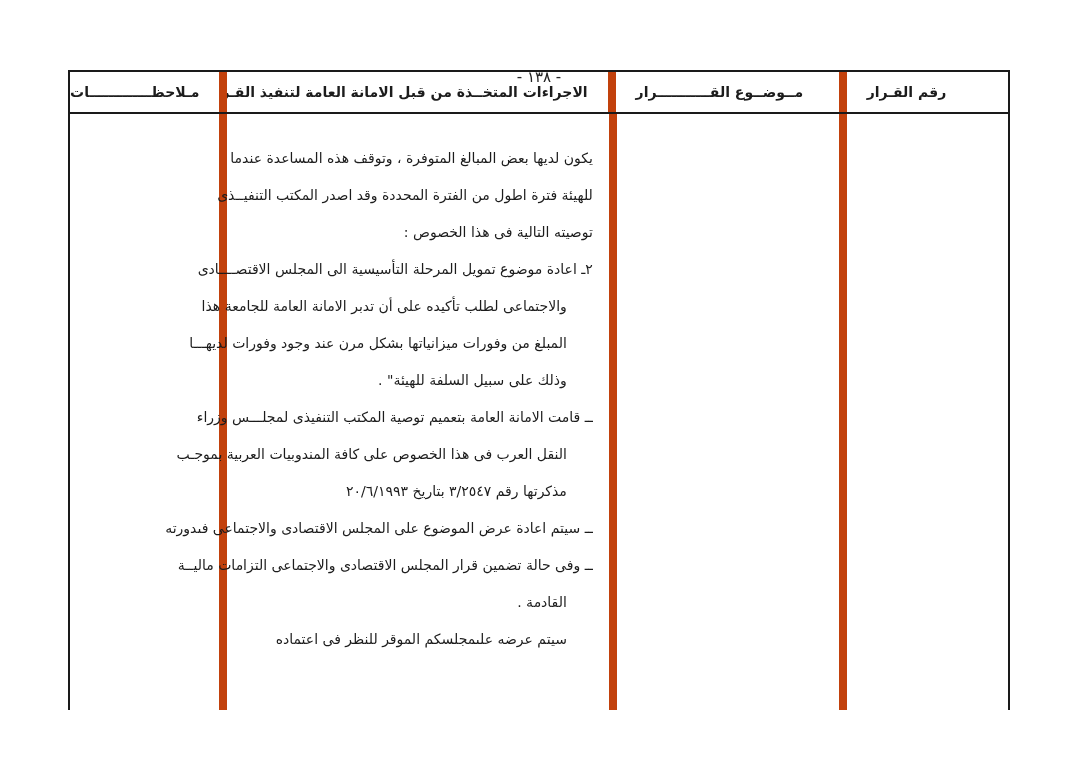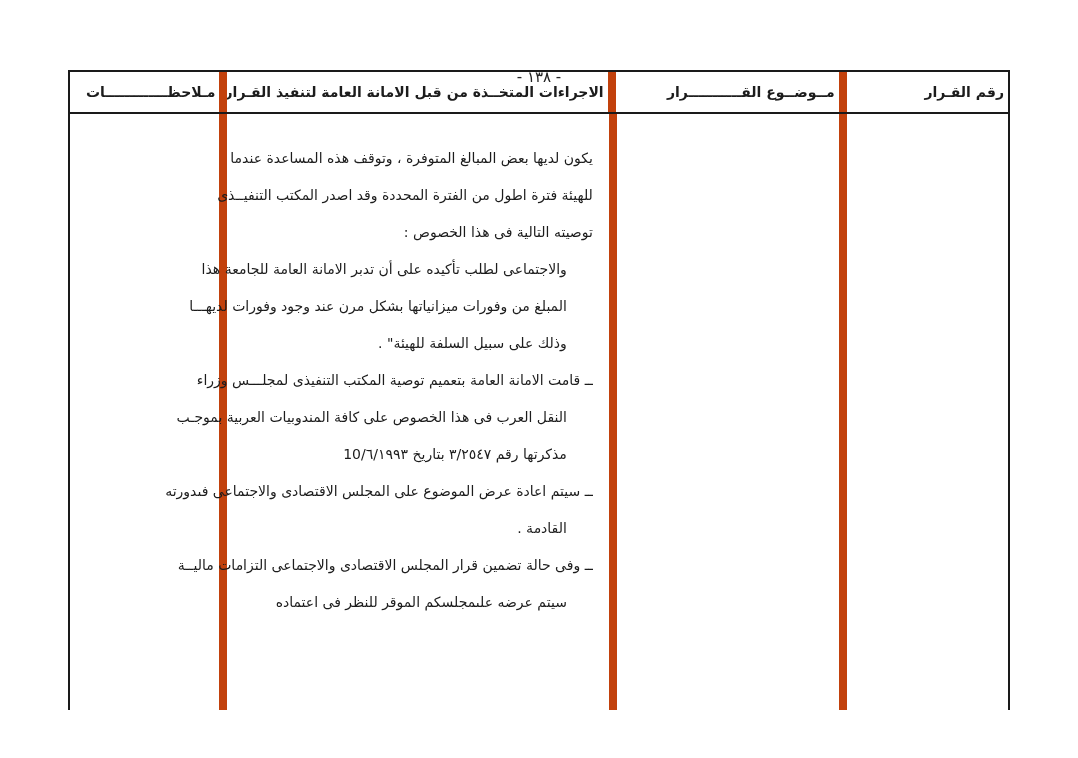--- a/index.html
+++ b/index.html
@@ -44,22 +44,22 @@
   }
   .cell:last-child { border-left: none; }
   .col-num     { width: 170px; }
   .col-subject { width: 232px; }
   .col-actions { width: 390px; }
   .col-notes   { width: 150px; }
   .header-row {
     border-bottom: 2px solid #1a1a1a;
   }
   .header-row .cell {
-    padding: 12px 4px;
-    text-align: right;
+    padding: 12px 20px;
+    text-align: left;
     font-weight: bold;
     font-size: 14px;
     white-space: nowrap;
     overflow: hidden;
   }
   .body-row .cell {
     height: 596px;
   }
   .actions-text {
     padding: 26px 16px 0 10px;
@@ -85,27 +85,28 @@
   </div>
   <div class="row body-row">
     <div class="cell col-num"></div>
     <div class="cell col-subject"></div>
     <div class="cell col-actions">
       <div class="actions-text" dir="rtl">
 
       <div class="line">يكون لديها بعض المبالغ المتوفرة ، وتوقف هذه المساعدة عندما</div>
           <div class="line">للهيئة فترة اطول من الفترة المحددة وقد اصدر المكتب التنفيــذى</div>
           <div class="line">توصيته التالية فى هذا الخصوص :</div>
+          <div class="line">٢ـ اعادة موضوع تمويل المرحلة التأسيسية الى المجلس الاقتصــــادى</div>
           <div class="line indent">والاجتماعى لطلب تأكيده على أن تدبر الامانة العامة للجامعة هذا</div>
           <div class="line indent">المبلغ من وفورات ميزانياتها بشكل مرن عند وجود وفورات لديهـــا</div>
           <div class="line indent">وذلك على سبيل السلفة للهيئة" .</div>
           <div class="line">ــ  قامت الامانة العامة بتعميم توصية المكتب التنفيذى لمجلـــس وزراء</div>
           <div class="line indent">النقل العرب فى هذا الخصوص على كافة المندوبيات العربية بموجـب</div>
-          <div class="line indent">مذكرتها رقم ٣/٢٥٤٧ بتاريخ 10/٦/١٩٩٣</div>
+          <div class="line indent">مذكرتها رقم ٣/٢٥٤٧ بتاريخ ٢٠/٦/١٩٩٣</div>
           <div class="line">ــ  سيتم اعادة عرض الموضوع على المجلس الاقتصادى والاجتماعى فىدورته</div>
+          <div class="line">ــ  وفى حالة تضمين قرار المجلس الاقتصادى والاجتماعى التزامات ماليــة</div>
           <div class="line indent">القادمة .</div>
-          <div class="line">ــ  وفى حالة تضمين قرار المجلس الاقتصادى والاجتماعى التزامات ماليــة</div>
           <div class="line indent">سيتم عرضه علىمجلسكم الموقر للنظر فى اعتماده</div>
         </div>
     </div>
     <div class="cell col-notes"></div>
   </div>
 </div>
 
 </body></html>

